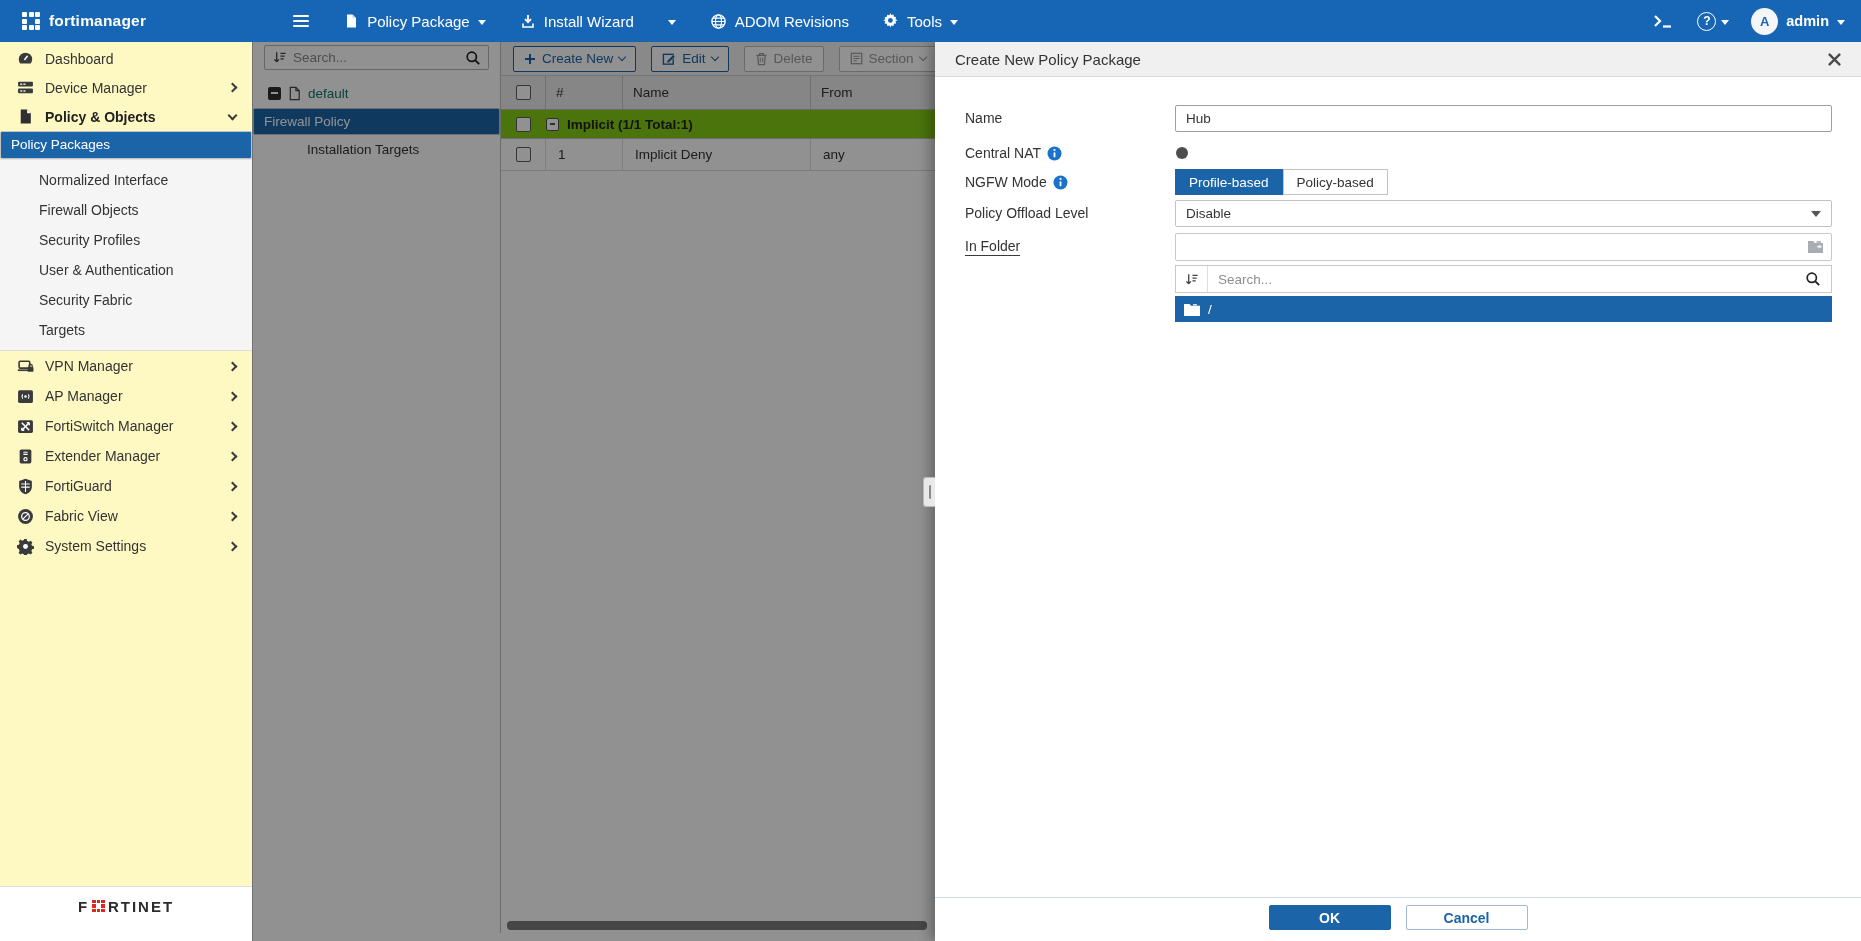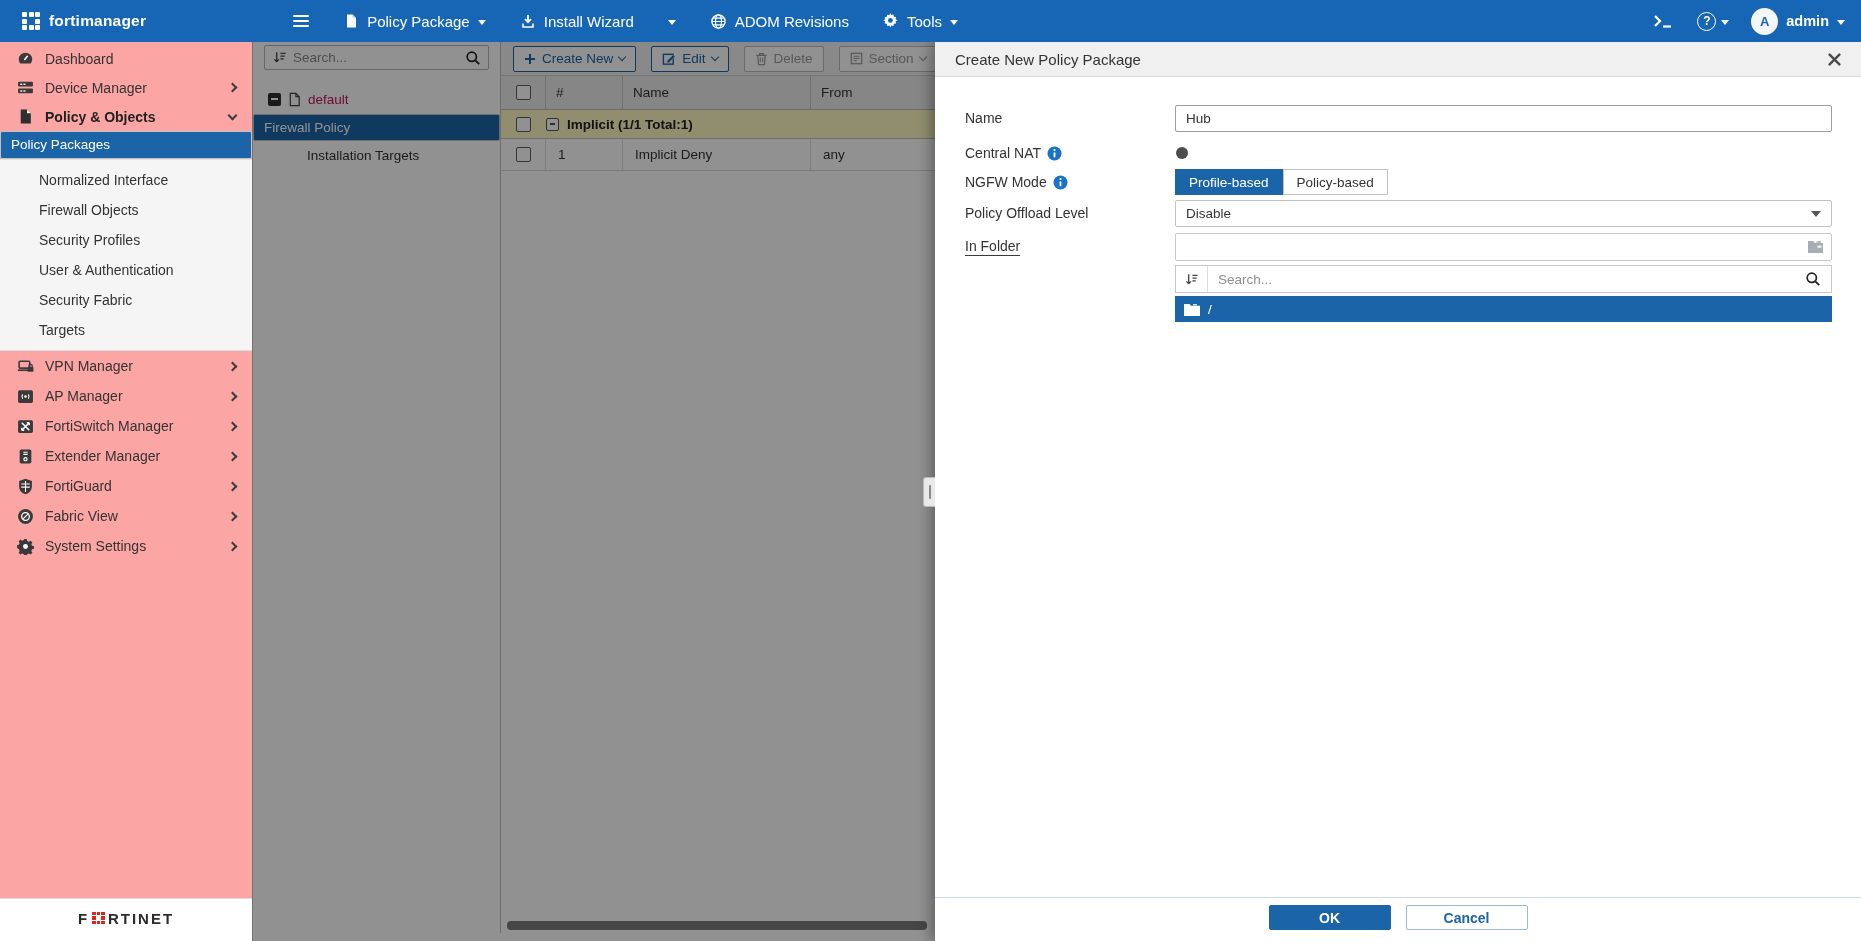--- a/index.html
+++ b/index.html
@@ -20,21 +20,21 @@
   .burger i { width:16px; height:2.2px; background:#fff; border-radius:1px; }
   .tri { width:0; height:0; border-left:4.5px solid transparent; border-right:4.5px solid transparent; border-top:5px solid #fff; margin-top:2px; }
   .topright { position:absolute; right:16px; top:0; height:42px; display:flex; align-items:center; gap:22px; }
   .helpwrap { display:flex; align-items:center; gap:5px; }
   .qmark { width:19px; height:19px; border:1.8px solid #fff; border-radius:50%; display:flex; align-items:center; justify-content:center; font-size:12px; font-weight:bold; }
   .userwrap { display:flex; align-items:center; gap:8px; }
   .avatar { width:27px; height:27px; background:#f4f6f8; color:#1766b5; border-radius:50%; display:flex; align-items:center; justify-content:center; font-weight:bold; font-size:13px; }
   .uname { font-size:14.5px; font-weight:bold; }
 
   
-  .sidebar { position:absolute; left:0; top:42px; width:252px; bottom:4px; background:#fca5a5; z-index:20; padding-top:2px; }
+  .sidebar { position:absolute; left:0; top:42px; width:252px; bottom:16px; background:#fef9c3; z-index:20; padding-top:2px; }
   .si { height:29px; display:flex; align-items:center; padding-left:14px; font-size:14px; color:#333; position:relative; cursor:pointer; }
   .si .ic { width:22px; display:flex; justify-content:center; }
   .si .lbl { margin-left:9px; }
   .si.bold .lbl { font-weight:bold; color:#222; }
   .chev { position:absolute; right:16px; width:7px; height:7px; border-right:2px solid #3c3c3c; border-bottom:2px solid #3c3c3c; }
   .chev.r { transform:rotate(-45deg); }
   .chev.d { transform:rotate(45deg); margin-top:-3px; }
   .sub { height:30px; line-height:30px; padding-left:39px; font-size:14px; color:#333; cursor:pointer; }
   .sub.sel { height:28px; line-height:28px; background:#1c64a8; color:#fff; }
   .subsec { background:#f5f5f5; border-top:1px solid #e2e2e2; border-bottom:1px solid #dcdcdc; padding:5px 0; }
@@ -43,40 +43,40 @@
   .flogo { display:flex; align-items:center; gap:1px; font-size:15px; font-weight:bold; letter-spacing:2px; color:#2c2c2c; }
   .fgrid { display:grid; grid-template-columns:repeat(3,3.6px); grid-template-rows:repeat(3,3.6px); gap:1px; margin:0 2px; }
   .fgrid i { background:#da291c; }
   .fgrid i.hole { background:transparent; }
 
   
   .treep { position:absolute; left:252px; top:42px; width:248px; bottom:0; background:#fff; border-left:1px solid #c9c9c9; z-index:1; }
   .tsearch { margin:3px 11px 0 11px; height:25px; background:#fff; border:1px solid #b3b3b3; border-radius:2px; display:flex; align-items:center; padding:0 7px; gap:6px; }
   .tsearch input { flex:1; border:none; outline:none; font-size:13.5px; color:#555; background:transparent; min-width:0; }
   .tsearch input::placeholder { color:#8a8a8a; }
-  .tnode { display:flex; align-items:center; gap:6px; padding-left:15px; height:26px; font-size:13.5px; color:#be185d; margin-top:16px; cursor:pointer; }
+  .tnode { display:flex; align-items:center; gap:6px; padding-left:15px; height:26px; font-size:13.5px; color:#0f766e; margin-top:10px; cursor:pointer; }
   .boxminus { width:13px; height:13px; background:#2e2e2e; border-radius:2px; position:relative; flex:0 0 13px; }
   .boxminus::after { content:""; position:absolute; left:3px; right:3px; top:5.5px; height:2px; background:#fff; }
   .boxminus.outline { background:#fff; border:1px solid #555; }
   .boxminus.outline::after { background:#555; top:4.8px; }
   .tchild { height:30px; line-height:30px; padding-left:54px; font-size:13.5px; color:#333; cursor:pointer; }
   .tchild.sel { background:#1c64a8; color:#fff; margin-top:2px; }
 
   
   .tablep { position:absolute; left:500px; top:42px; width:435px; bottom:8px; background:#fff; border-left:1px solid #bfbfbf; overflow:hidden; z-index:1; }
   .ttoolbar { height:34px; background:#f1f1f1; border-bottom:1px solid #cfcfcf; display:flex; align-items:center; padding-left:12px; gap:15px; white-space:nowrap; }
   .tbtn { height:26px; border:1px solid #1c64a8; background:#fff; color:#1c64a8; border-radius:2px; display:inline-flex; align-items:center; padding:0 10px; gap:6px; font-size:13.5px; cursor:pointer; flex:0 0 auto; }
   .tbtn.dis { border-color:#bcbcbc; color:#9b9b9b; cursor:default; }
   .chv { display:inline-block; width:6px; height:6px; border-right:1.7px solid currentColor; border-bottom:1.7px solid currentColor; transform:rotate(45deg); margin-top:-4px; }
   .thead { height:34px; background:#ececec; border-bottom:1px solid #bdbdbd; display:flex; align-items:center; font-size:13.5px; color:#333; }
   .hc { height:100%; display:flex; align-items:center; border-right:1px solid #c6c6c6; padding-left:10px; }
   .hc.cb { width:45px; justify-content:center; padding-left:0; }
   .hc.c1 { width:77px; } .hc.c2 { width:188px; } .hc.c3 { flex:1; border-right:none; }
   .cbx { width:15px; height:15px; border:1.6px solid #5d5d5d; background:#fff; border-radius:2px; cursor:pointer; }
-  .grow { height:29px; background:#fef9c3; border-bottom:1px solid #c2c2c2; display:flex; align-items:center; font-size:13.5px; color:#222; }
+  .grow { height:29px; background:#84cc16; border-bottom:1px solid #c2c2c2; display:flex; align-items:center; font-size:13.5px; color:#222; }
   .grow .gcb { width:45px; display:flex; justify-content:center; }
   .grow b { margin-left:20px; }
   .trow { height:32px; display:flex; align-items:center; font-size:13.5px; color:#333; border-bottom:1px solid #d8d8d8; }
   .tc { height:100%; display:flex; align-items:center; border-right:1px solid #dedede; padding-left:12px; }
   .tc.cb { width:45px; justify-content:center; padding-left:0; }
   .tc.c1 { width:77px; } .tc.c2 { width:188px; } .tc.c3 { flex:1; border-right:none; }
   .hsb { position:absolute; left:6px; bottom:3px; width:420px; height:9px; background:#7c7c7c; border-radius:4px; cursor:pointer; }
 
   
   .dim { position:absolute; left:252px; top:42px; width:683px; bottom:0; background:rgba(0,0,0,0.43); z-index:5; }

